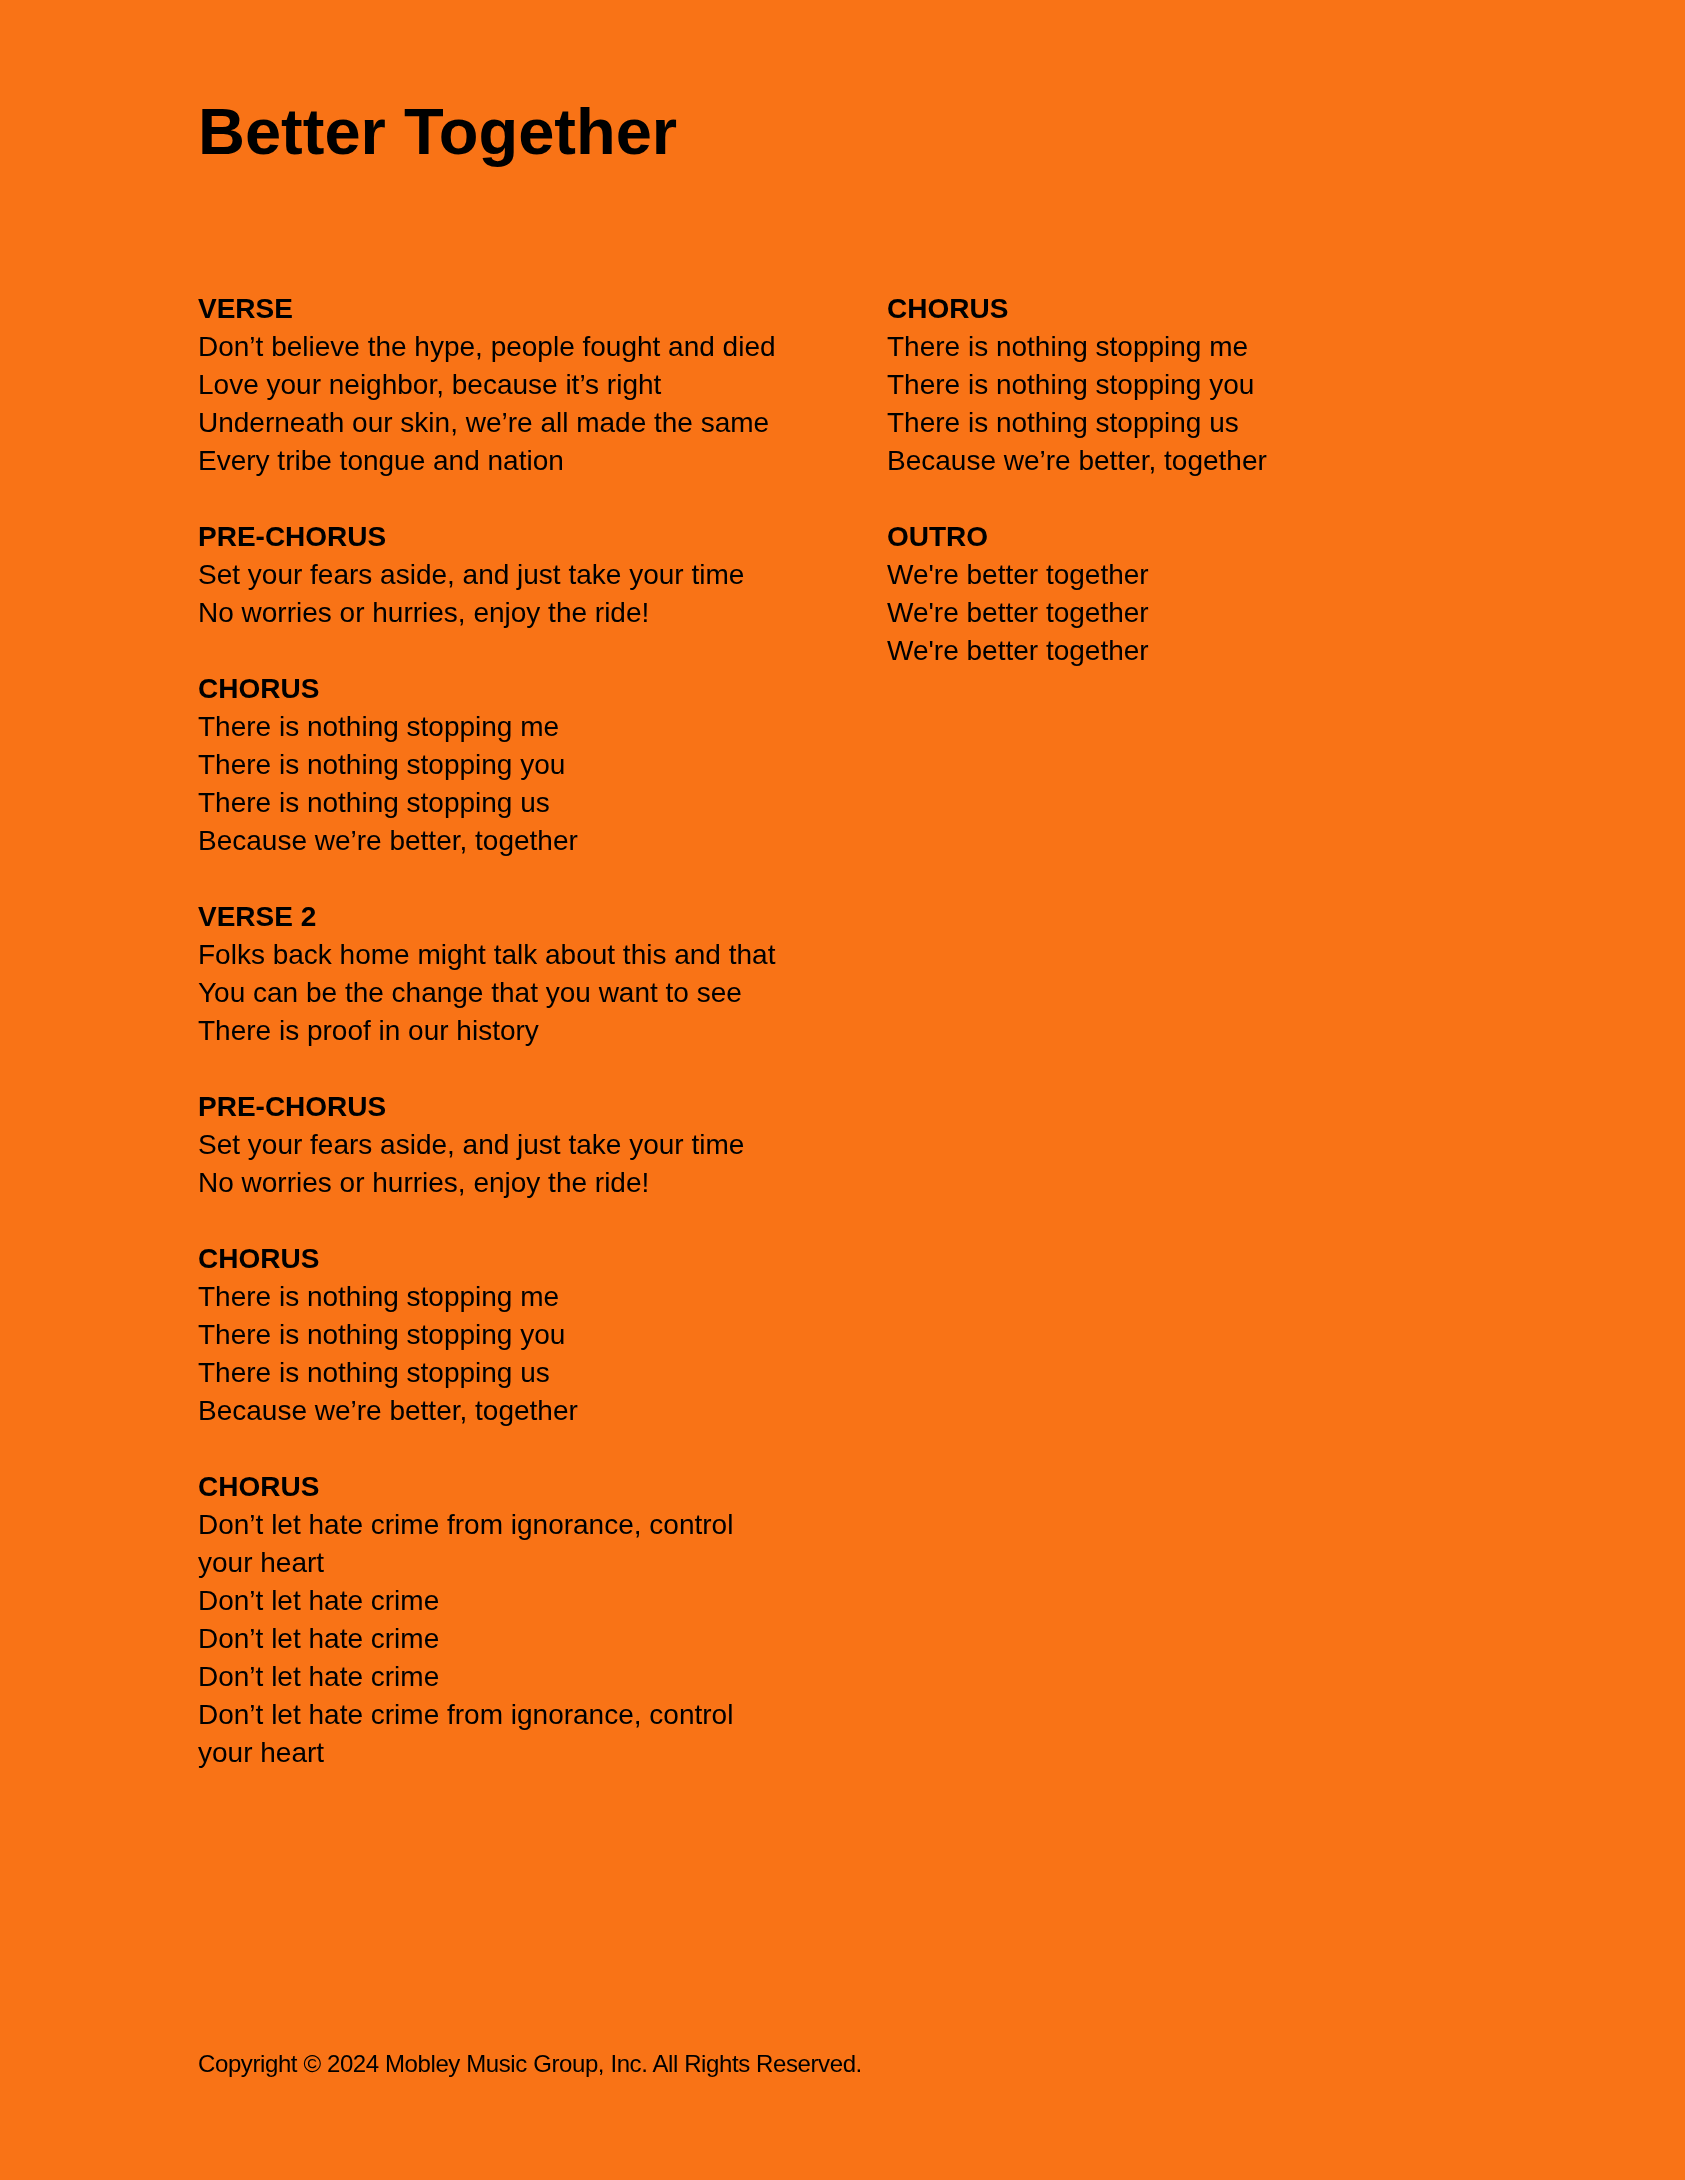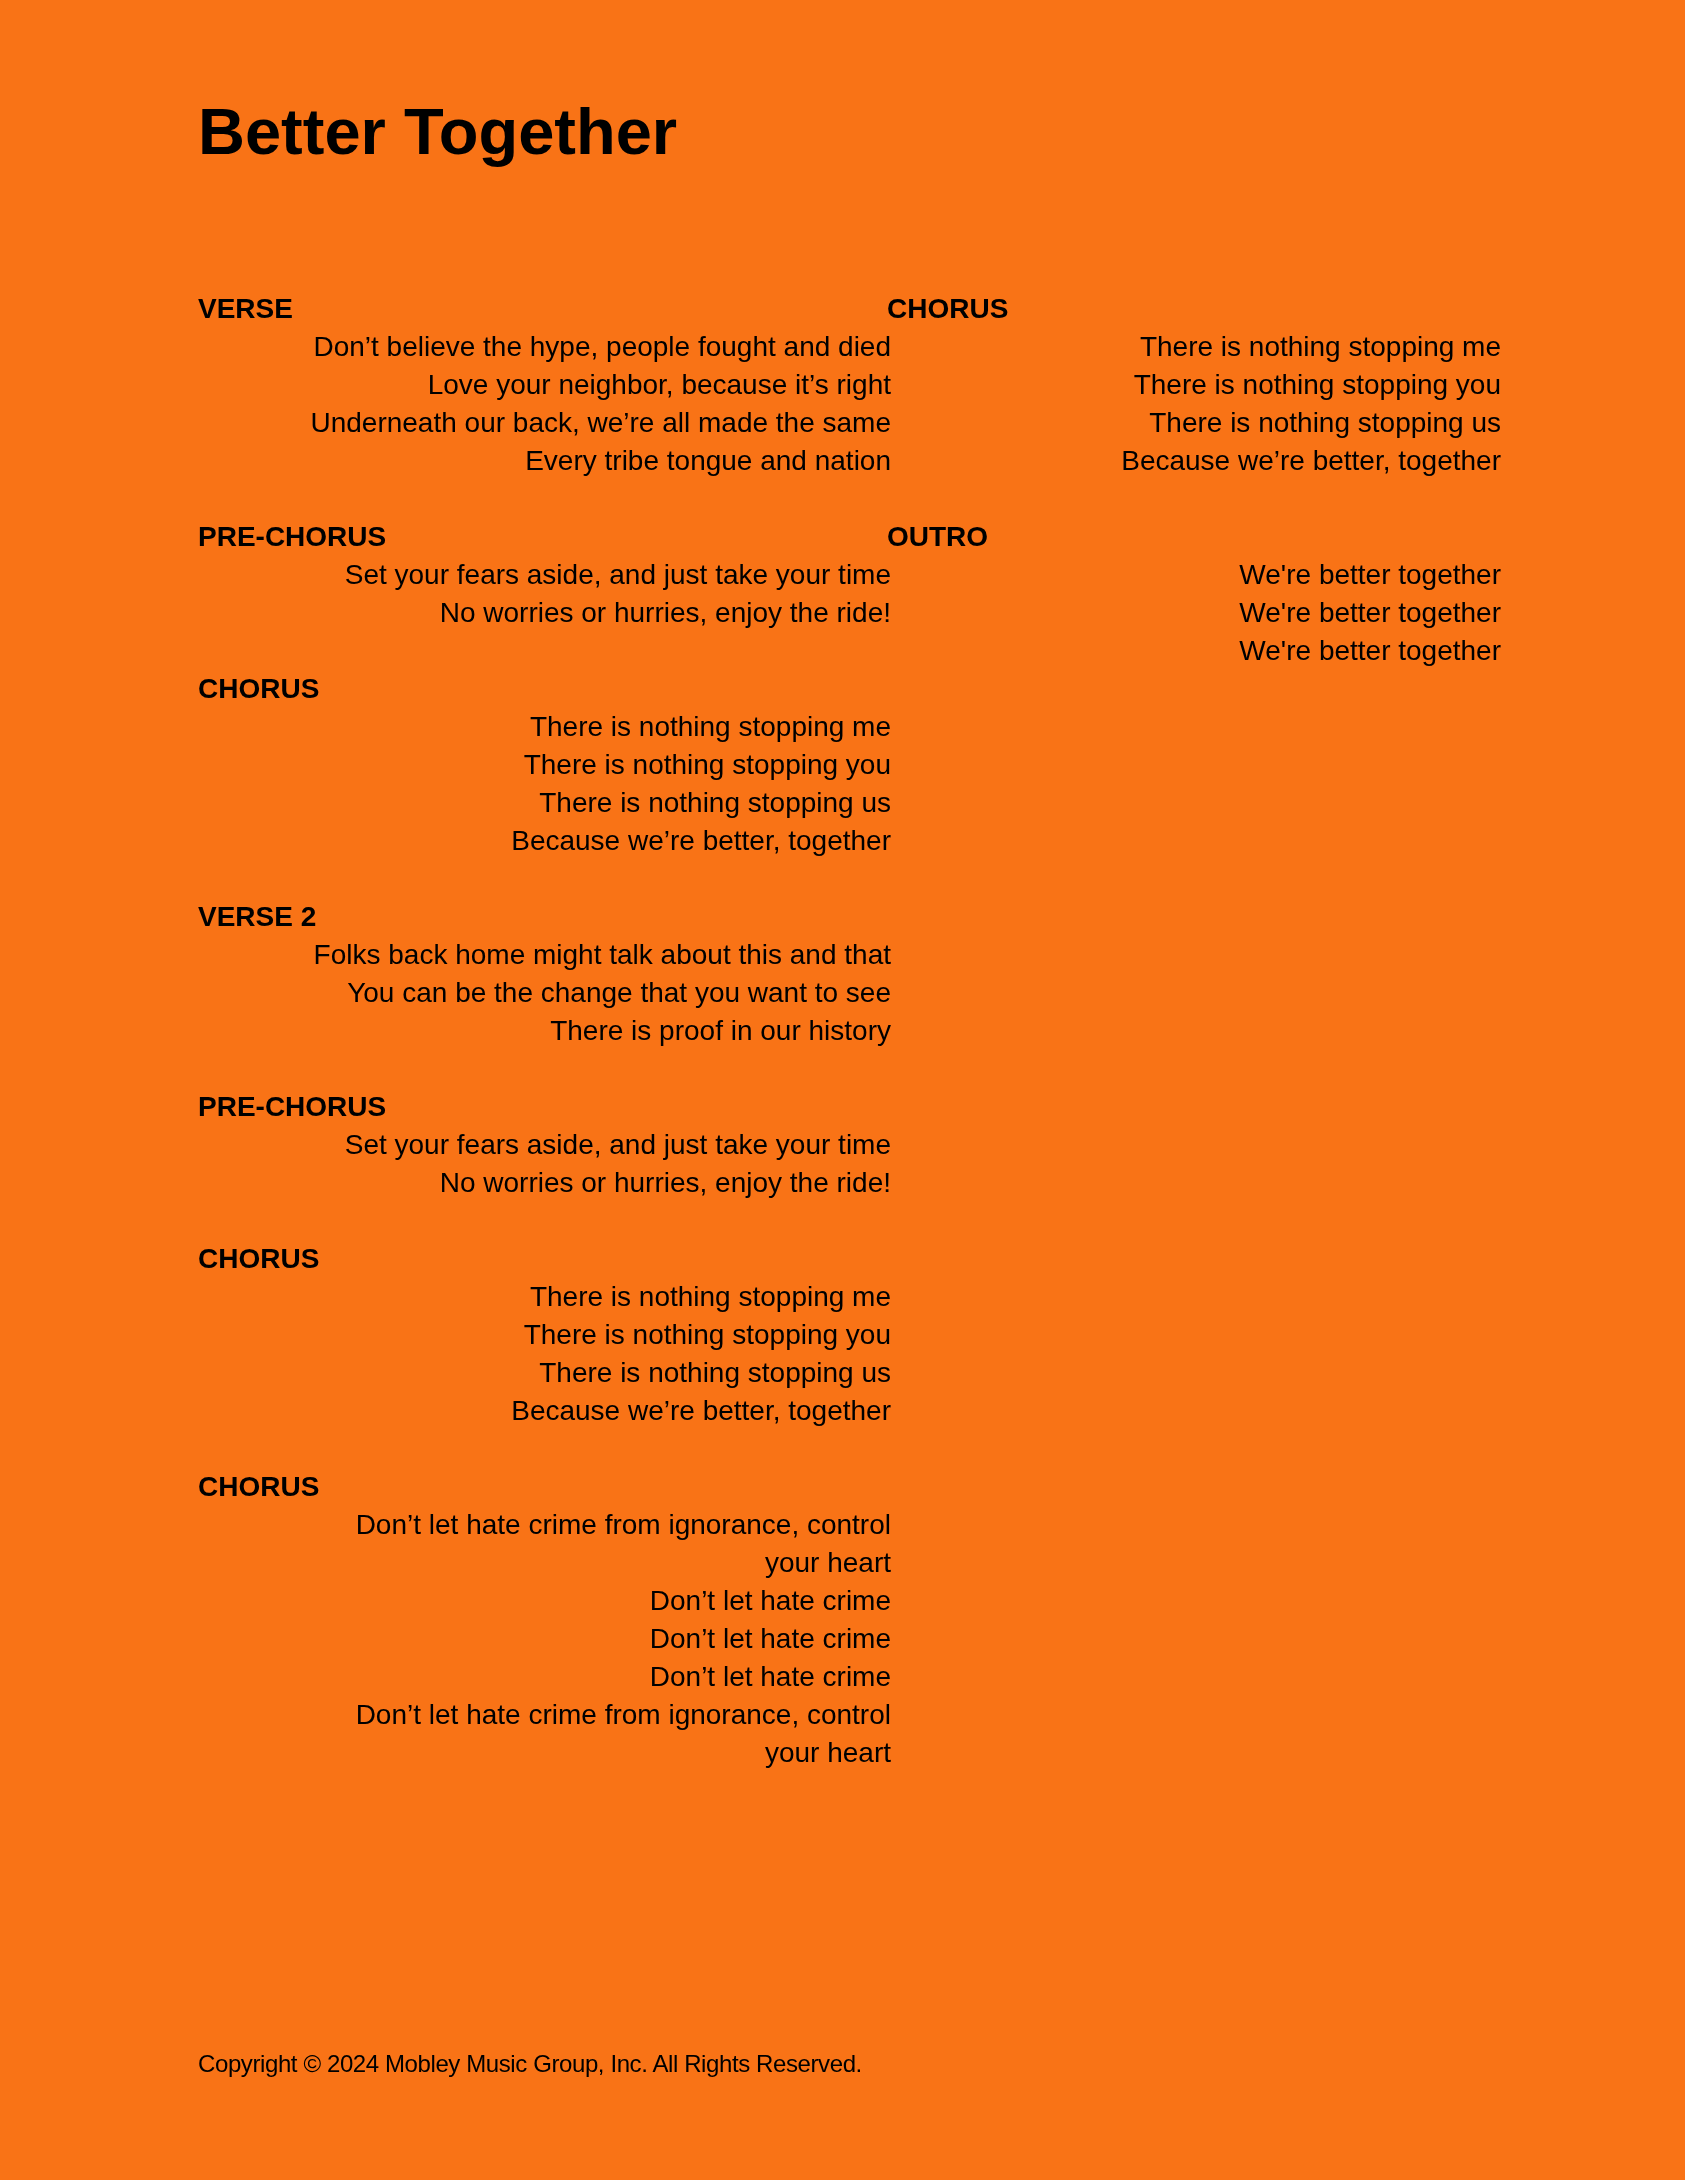--- a/index.html
+++ b/index.html
@@ -42,21 +42,20 @@
   }
   .column-left  { left: 198px;  width: 693px; }
   .column-right { left: 887px; width: 614px; }
   .section { margin: 0 0 38px 0; }
   .section-heading {
     font-weight: bold;
     white-space: nowrap;
   }
   .lyric-line {
     white-space: nowrap;
-    text-align: right;
   }
   .footer-line {
     position: absolute;
     left: 198px;
     top: 2051px;
     font-size: 24px;
     line-height: 26px;
     letter-spacing: -0.4px;
     white-space: nowrap;
   }
@@ -67,21 +66,21 @@
 <div class="page">
 
   <h1 class="song-title">Better Together</h1>
 
 
   <div class="column column-left">
       <section class="section">
         <div class="section-heading">VERSE</div>
         <div class="lyric-line">Don’t believe the hype, people fought and died</div>
         <div class="lyric-line">Love your neighbor, because it’s right</div>
-        <div class="lyric-line">Underneath our back, we’re all made the same</div>
+        <div class="lyric-line">Underneath our skin, we’re all made the same</div>
         <div class="lyric-line">Every tribe tongue and nation</div>
       </section>
       <section class="section">
         <div class="section-heading">PRE-CHORUS</div>
         <div class="lyric-line">Set your fears aside, and just take your time</div>
         <div class="lyric-line">No worries or hurries, enjoy the ride!</div>
       </section>
       <section class="section">
         <div class="section-heading">CHORUS</div>
         <div class="lyric-line">There is nothing stopping me</div>

